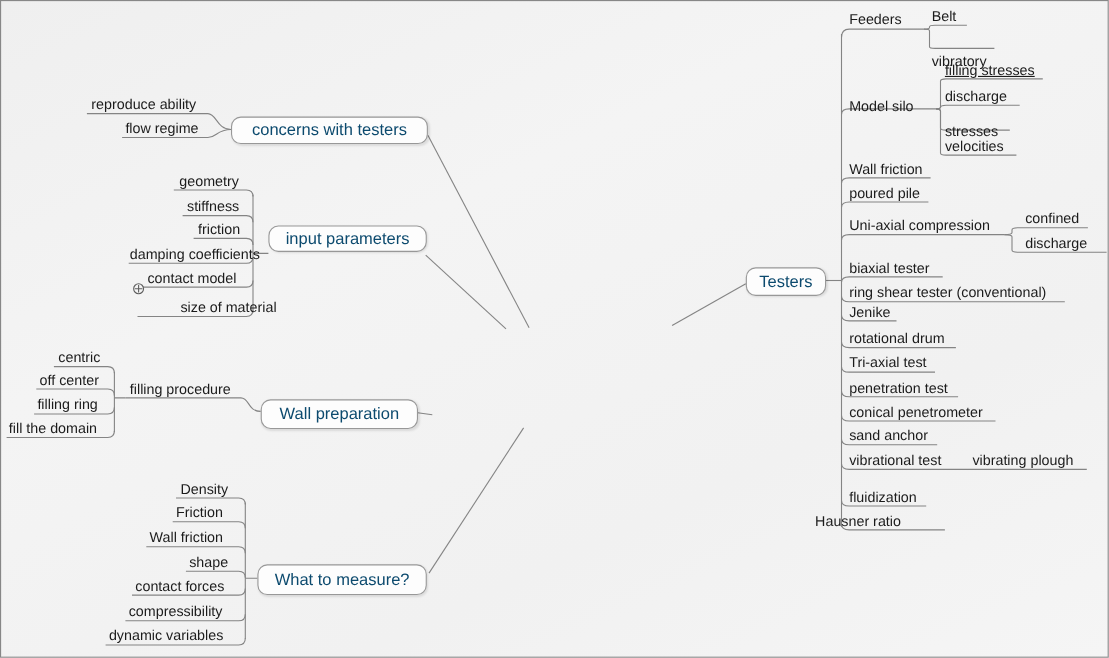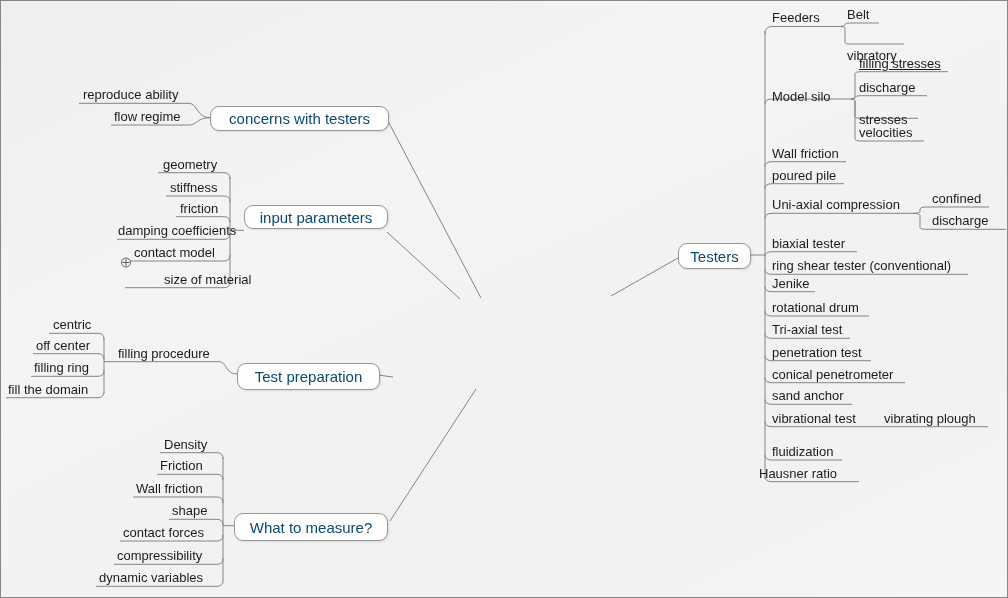--- a/index.html
+++ b/index.html
@@ -120,21 +120,21 @@
 
     <g stroke="#5f5f5f" stroke-width="1" fill="#f4f4f4">
       <circle cx="125" cy="261.5" r="4.5"></circle>
       <path d="M121.5,261.5 H128.5 M125,258 V265" fill="none"></path>
     </g>
   </svg>
 
 
   <div class="bubble" style="left:209px;top:105px;width:177px;height:23px;">concerns with testers</div>
   <div class="bubble" style="left:243px;top:204px;width:142px;height:22px;">input parameters</div>
-  <div class="bubble" style="left:236px;top:362px;width:141px;height:25px;">Test preparation</div>
+  <div class="bubble" style="left:236px;top:362px;width:141px;height:25px;">Wall preparation</div>
   <div class="bubble" style="left:233px;top:512px;width:152px;height:26px;">What to measure?</div>
   <div class="bubble" style="left:677px;top:242px;width:71px;height:24px;">Testers</div>
 
   <div class="fork-label" style="left:82px;top:86px;">reproduce ability</div>
   <div class="fork-label" style="left:113px;top:108px;">flow regime</div>
 
   <div class="fork-label" style="left:162px;top:156px;">geometry</div>
   <div class="fork-label" style="left:169px;top:179px;">stiffness</div>
   <div class="fork-label" style="left:179px;top:200px;">friction</div>
   <div class="fork-label" style="left:117px;top:222px;">damping coefficients</div>
@@ -172,15 +172,15 @@
   <div class="fork-label" style="left:771px;top:257px;">ring shear tester (conventional)</div>
   <div class="fork-label" style="left:771px;top:275px;">Jenike</div>
   <div class="fork-label" style="left:771px;top:299px;">rotational drum</div>
   <div class="fork-label" style="left:771px;top:321px;">Tri-axial test</div>
   <div class="fork-label" style="left:771px;top:344px;">penetration test</div>
   <div class="fork-label" style="left:771px;top:366px;">conical penetrometer</div>
   <div class="fork-label" style="left:771px;top:387px;">sand anchor</div>
   <div class="fork-label" style="left:771px;top:410px;">vibrational test</div>
   <div class="fork-label" style="left:883px;top:410px;">vibrating plough</div>
   <div class="fork-label" style="left:771px;top:443px;">fluidization</div>
-  <div class="fork-label" style="left:758px;top:465px;">Hausner ratio</div>
+  <div class="fork-label" style="left:740px;top:465px;">Hausner ratio</div>
 
 </div>
 
 </body></html>

